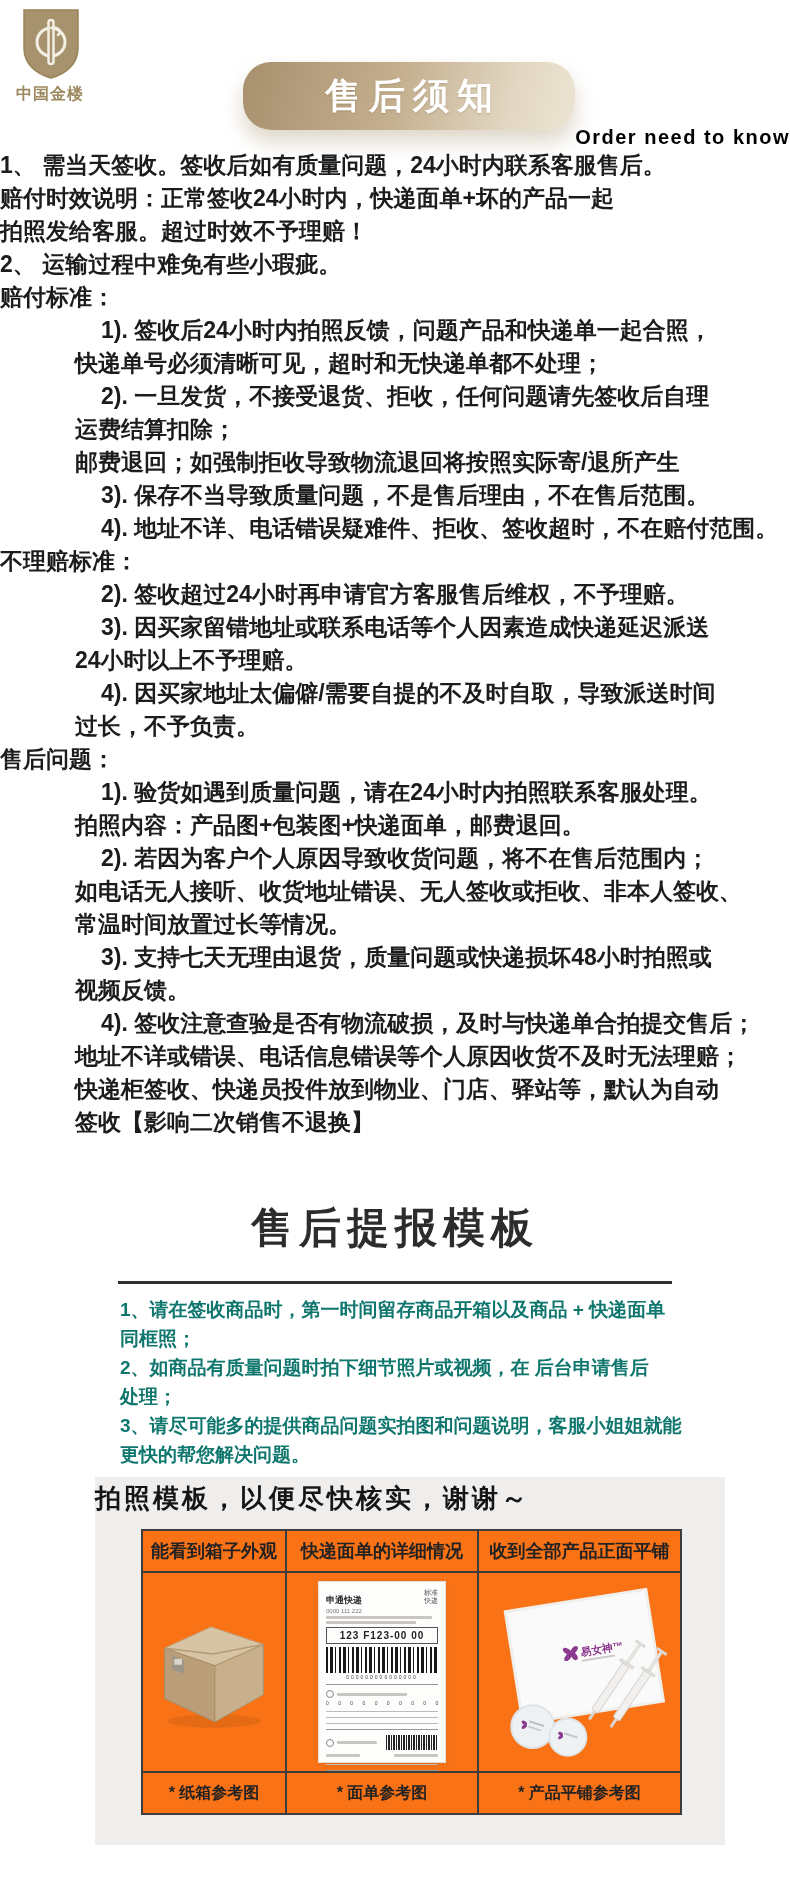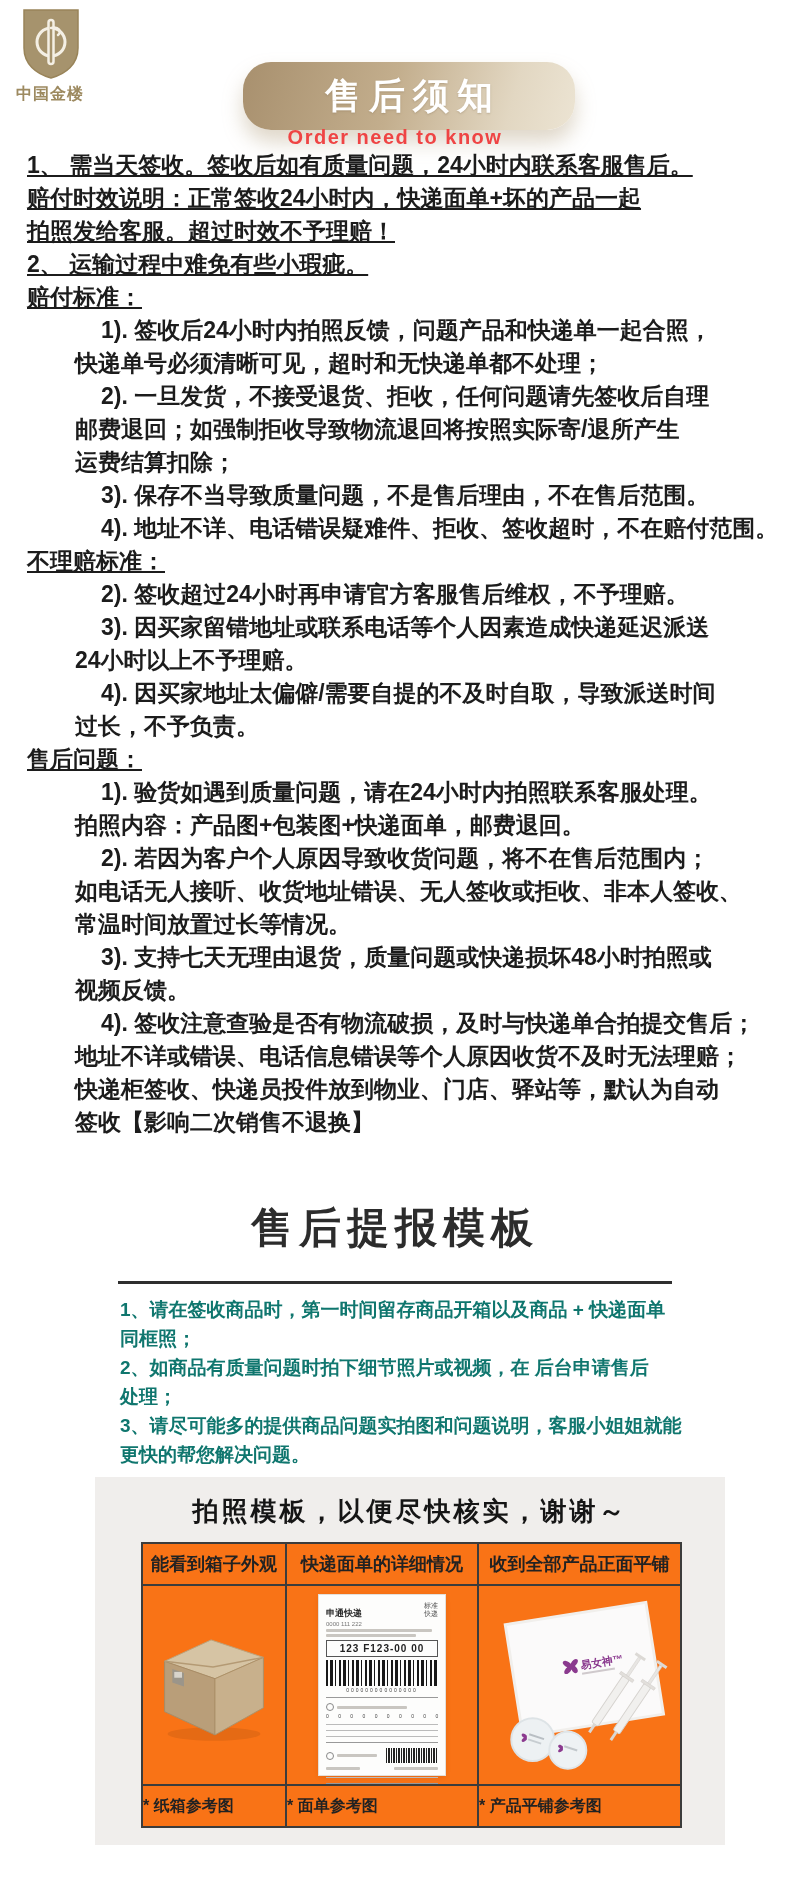--- a/index.html
+++ b/index.html
@@ -11,47 +11,47 @@
   .brand svg{display:block;margin-left:6px;}
   .brand-name{margin-top:4px;font-size:16px;letter-spacing:1px;color:#9d8a60;font-weight:600;}
 
   
   .banner{position:absolute;left:243px;top:62px;width:332px;height:68px;border-radius:28px;
           background:linear-gradient(105deg,#a8906e 0%,#c3ae8d 45%,#e2d7c2 80%,#ece4d3 100%);
           box-shadow:0 12px 20px rgba(176,155,120,.40);
           display:flex;align-items:center;justify-content:center;}
   .banner-text{color:#ffffff;font-size:36px;font-weight:700;letter-spacing:8px;text-indent:8px;
                text-shadow:0 1px 2px rgba(130,110,80,.35);}
-  .subtitle{position:absolute;left:0;top:126px;width:790px;text-align:center;
-            font-size:20px;font-weight:700;letter-spacing:1.5px;color:#ef4444;}
+  .subtitle{position:absolute;left:0;top:126px;width:790px;text-align:right;
+            font-size:20px;font-weight:700;letter-spacing:1.5px;color:#000000;}
 
   
   .notice{position:absolute;left:0;top:149px;width:790px;}
   .nline{height:33px;line-height:33px;font-size:23px;font-weight:600;white-space:nowrap;color:#1c1c1c;}
-  .nline.i0{padding-left:27px;text-decoration:underline;}
+  .nline.i0{}
   .nline.i1{padding-left:101px;}
   .nline.i2{padding-left:75px;}
 
   
   .sec-title{position:absolute;left:0;top:1200px;width:790px;text-align:center;
              font-size:42px;font-weight:600;letter-spacing:6px;color:#2c2c2c;}
   .sec-divider{position:absolute;left:118px;top:1281px;width:554px;height:3px;background:#2f2f2f;}
   .tips{position:absolute;left:120px;top:1295px;width:600px;}
   .tline{height:29px;line-height:29px;font-size:19px;font-weight:700;white-space:nowrap;color:#0f766e;}
 
   
   .panel{position:absolute;left:95px;top:1477px;width:630px;height:368px;background:#f0eeec;}
-  .panel-title{padding-top:17px;text-align:center;font-size:26px;font-weight:700;
+  .panel-title{padding-top:4px;text-align:left;font-size:26px;font-weight:700;
                letter-spacing:3px;color:#151515;}
   table.photo{border-collapse:collapse;margin:13px 0 0 46px;table-layout:fixed;}
   table.photo td{border:2px solid #3c3c3c;padding:0;vertical-align:middle;background:#f97316;}
   .col1{width:142px;} .col2{width:190px;} .col3{width:201px;margin-top:32px;}
   .th-cell{height:40px;text-align:center;font-size:18px;font-weight:700;color:#222;}
   .img-cell{height:198px;position:relative;overflow:hidden;}
-  .cap-cell{height:40px;text-align:left;font-size:16px;font-weight:700;color:#222;}
+  .cap-cell{height:40px;text-align:center;font-size:16px;font-weight:700;color:#222;}
 
   
   .boxwrap{width:100%;height:100%;display:flex;align-items:center;justify-content:center;}
 
   
   .waybill{width:126px;height:180px;margin:9px auto;background:#fdfdfc;
            box-shadow:0 0 0 1px #e3e0db,0 2px 6px rgba(0,0,0,.10);padding:7px 7px;box-sizing:border-box;}
   .wb-head{display:flex;justify-content:space-between;align-items:flex-start;}
   .wb-courier{font-size:9px;font-weight:800;color:#2b2b2b;white-space:nowrap;}
   .wb-phone{font-size:6px;color:#777;margin-top:1px;white-space:nowrap;}
@@ -97,22 +97,22 @@
 
   <div class="notice" id="notice-lines">
       <div class="nline i0">1、 需当天签收。签收后如有质量问题，24小时内联系客服售后。</div>
       <div class="nline i0">赔付时效说明：正常签收24小时内，快递面单+坏的产品一起</div>
       <div class="nline i0">拍照发给客服。超过时效不予理赔！</div>
       <div class="nline i0">2、 运输过程中难免有些小瑕疵。</div>
       <div class="nline i0">赔付标准：</div>
       <div class="nline i1">1). 签收后24小时内拍照反馈，问题产品和快递单一起合照，</div>
       <div class="nline i2">快递单号必须清晰可见，超时和无快递单都不处理；</div>
       <div class="nline i1">2). 一旦发货，不接受退货、拒收，任何问题请先签收后自理</div>
+      <div class="nline i2">运费结算扣除；</div>
       <div class="nline i2">邮费退回；如强制拒收导致物流退回将按照实际寄/退所产生</div>
-      <div class="nline i2">运费结算扣除；</div>
       <div class="nline i1">3). 保存不当导致质量问题，不是售后理由，不在售后范围。</div>
       <div class="nline i1">4). 地址不详、电话错误疑难件、拒收、签收超时，不在赔付范围。</div>
       <div class="nline i0">不理赔标准：</div>
       <div class="nline i1">2). 签收超过24小时再申请官方客服售后维权，不予理赔。</div>
       <div class="nline i1">3). 因买家留错地址或联系电话等个人因素造成快递延迟派送</div>
       <div class="nline i2">24小时以上不予理赔。</div>
       <div class="nline i1">4). 因买家地址太偏僻/需要自提的不及时自取，导致派送时间</div>
       <div class="nline i2">过长，不予负责。</div>
       <div class="nline i0">售后问题：</div>
       <div class="nline i1">1). 验货如遇到质量问题，请在24小时内拍照联系客服处理。</div>

